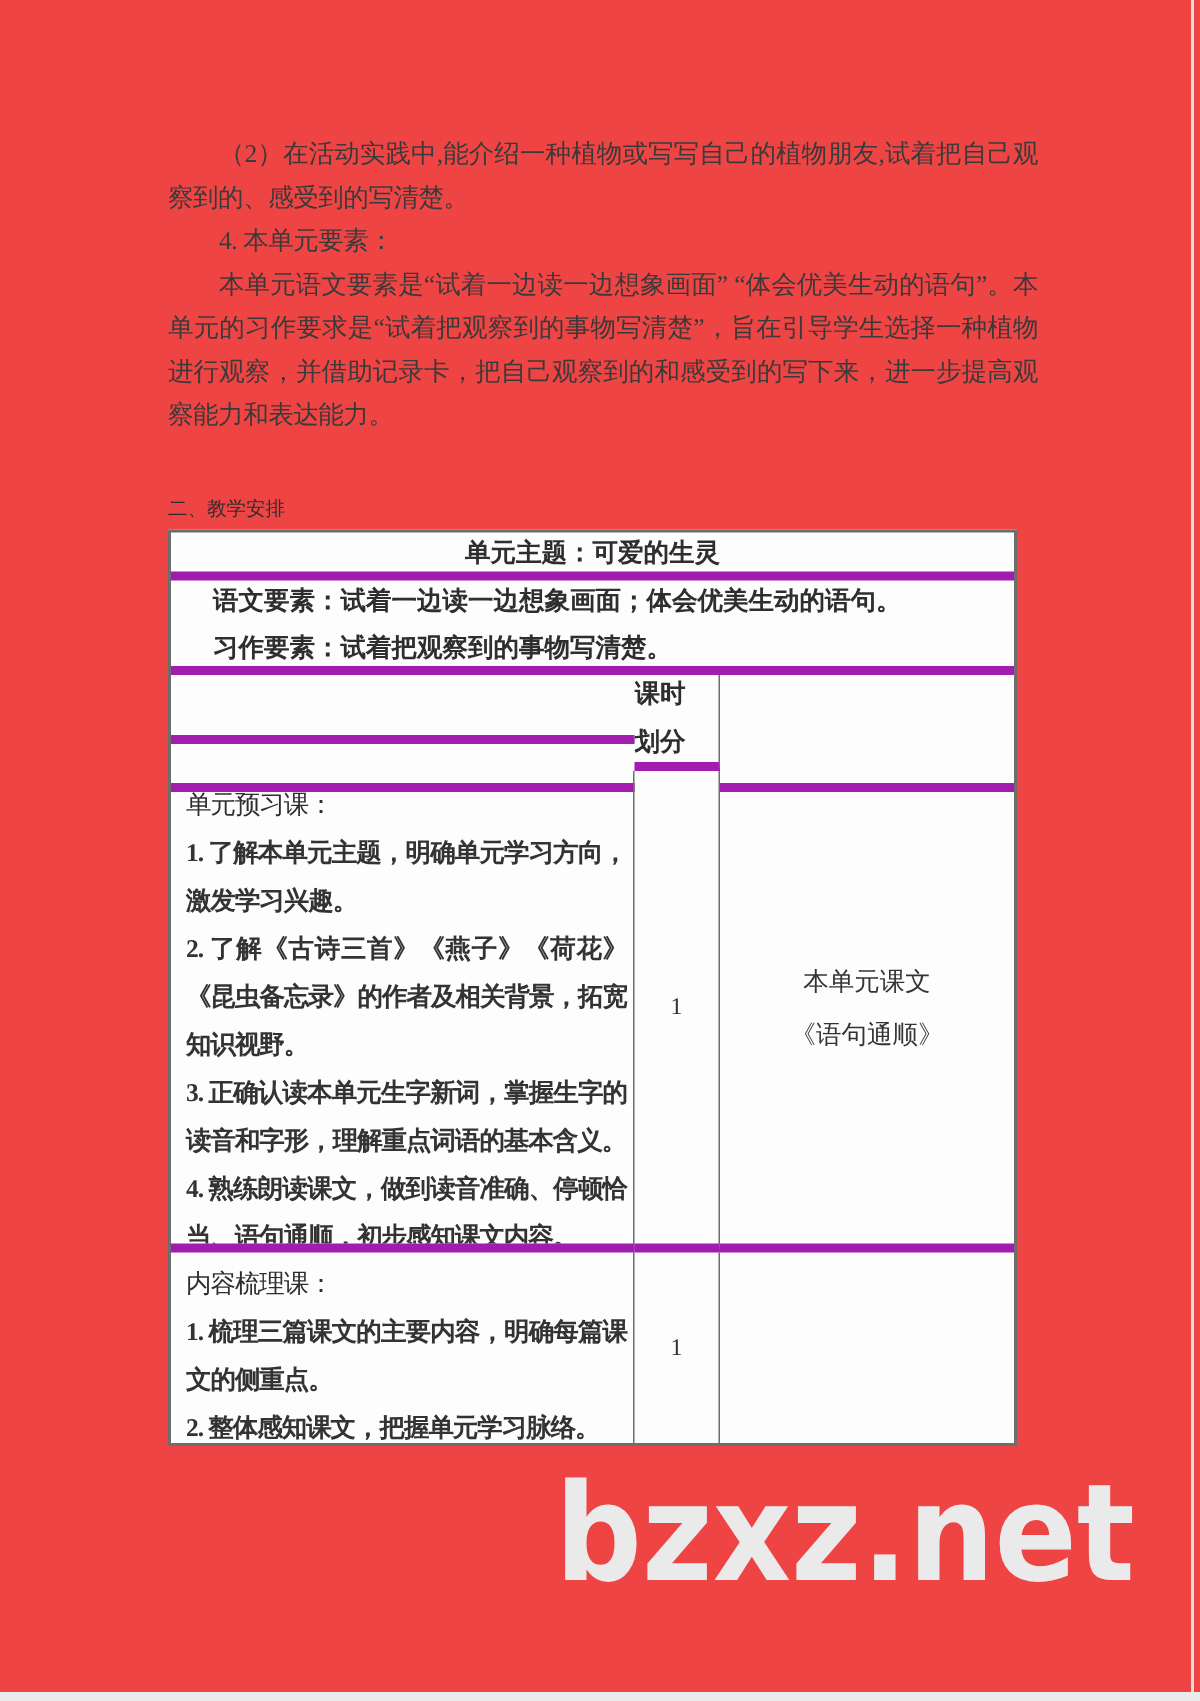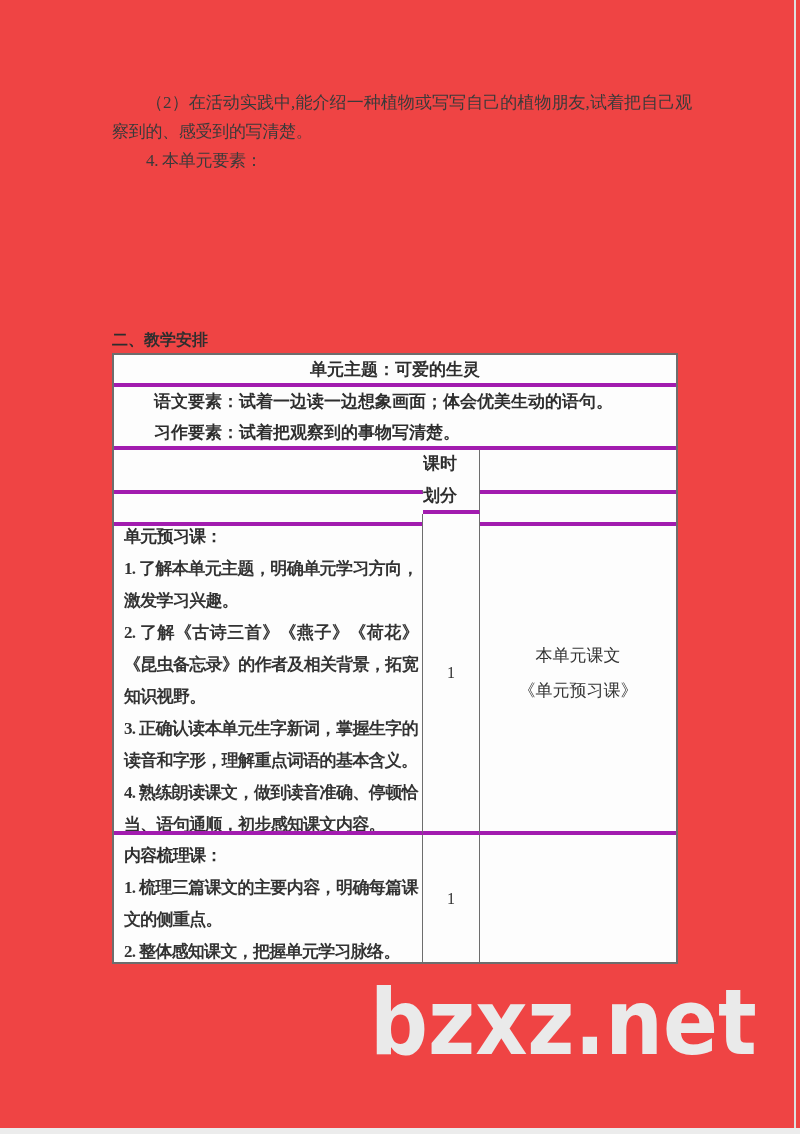--- a/index.html
+++ b/index.html
@@ -30,63 +30,63 @@
   
   .text-block{
     position:absolute;left:112px;top:88px;width:580px;
     font-size:17px;line-height:29px;letter-spacing:-0.3px;
     text-align:justify;z-index:1;
   }
   .text-block p{margin:0;text-indent:34px;}
 
   .section-heading{
     position:absolute;left:112px;top:330px;
-    font-size:16px;font-weight:bold;color:#2e2e2e;z-index:1;
+    font-size:13px;font-weight:normal;color:#2e2e2e;z-index:1;
   }
 
   
   .schedule-table{
     position:absolute;left:112px;top:353px;width:562px;
     border:2px solid #6d6d6d;
     display:grid;
     grid-template-columns:309px 57px 196px;
     grid-template-rows:32px 63px 32px 32px 321px 127px;
     font-size:17px;color:#333;
     background:#fdfdfd;z-index:1;
     box-sizing:content-box;
   }
   .schedule-table > div{box-sizing:border-box;overflow:hidden;}
-  .b-b{border-bottom:4px solid #a21caf;}
+  .b-b{border-bottom:6px solid #a21caf;}
   .b-r{border-right:1px solid #6d6d6d;}
 
   .cell-theme{
     grid-column:1/4;grid-row:1;
     display:flex;align-items:center;justify-content:center;
     font-weight:bold;color:#2e2e2e;
   }
   .cell-elements{
     grid-column:1/4;grid-row:2;
-    padding-left:40px;
+    padding-left:28px;
     display:flex;flex-direction:column;justify-content:center;
     font-weight:bold;color:#2e2e2e;line-height:31px;
   }
   .hcell{
     display:flex;align-items:center;justify-content:center;
     font-weight:bold;color:#2e2e2e;text-align:center;margin-top:40px;
   }
   .cell-hours-head{
     grid-column:2;grid-row:3/5;
     display:flex;flex-direction:column;align-items:flex-start;justify-content:center;
     font-weight:bold;color:#2e2e2e;line-height:32px;
   }
   .cell-goals{
     padding:7px 4px 0 10px;
     line-height:32px;letter-spacing:-0.7px;text-align:justify;
   }
-  .cell-goals .lesson-title{font-weight:bold;color:#2e2e2e;}
+  .cell-goals .lesson-title{font-weight:normal;color:#2e2e2e;}
   .cell-goals p{margin:0;font-weight:bold;}
   .cell-hours{
     display:flex;align-items:center;justify-content:center;
     font-size:16px;
   }
   .cell-content{
     display:flex;flex-direction:column;align-items:center;justify-content:center;
     text-align:center;
   }
   .lh35{line-height:35px;}
@@ -95,53 +95,53 @@
 </head>
 <body>
 
 <div class="page">
 
   <div class="watermark">bzxz.net</div>
 
   <div class="text-block">
     <p>（2）在活动实践中,能介绍一种植物或写写自己的植物朋友,试着把自己观察到的、感受到的写清楚。</p>
     <p>4. 本单元要素：</p>
+    <p>本单元语文要素是“试着一边读一边想象画面” “体会优美生动的语句”。本单元的习作要求是“试着把观察到的事物写清楚”，旨在引导学生选择一种植物进行观察，并借助记录卡，把自己观察到的和感受到的写下来，进一步提高观察能力和表达能力。</p>
   </div>
 
   <div class="section-heading">二、教学安排</div>
 
   <div class="schedule-table">
 
     <div class="cell-theme b-b">单元主题：可爱的生灵</div>
 
     <div class="cell-elements b-b">
       <div>语文要素：试着一边读一边想象画面；体会优美生动的语句。</div>
       <div>习作要素：试着把观察到的事物写清楚。</div>
     </div>
 
     <div class="hcell b-b b-r" style="grid-column:1;grid-row:3;">教学目标</div>
     <div class="cell-hours-head b-b b-r">
       <div>课时</div>
       <div>划分</div>
     </div>
-    <div class="hcell b-b" style="grid-column:3;grid-row:3;">教学内容</div>
     <div class="hcell b-b b-r" style="grid-column:1;grid-row:4;">课时目标</div>
     <div class="hcell b-b" style="grid-column:3;grid-row:4;">具体分配</div>
 
     <div class="cell-goals b-b b-r" style="grid-column:1;grid-row:5;">
       <div class="lesson-title">单元预习课：</div>
       <p>1. 了解本单元主题，明确单元学习方向，激发学习兴趣。</p>
       <p>2. 了解《古诗三首》《燕子》《荷花》《昆虫备忘录》的作者及相关背景，拓宽知识视野。</p>
       <p>3. 正确认读本单元生字新词，掌握生字的读音和字形，理解重点词语的基本含义。</p>
       <p>4. 熟练朗读课文，做到读音准确、停顿恰当、语句通顺，初步感知课文内容。</p>
     </div>
     <div class="cell-hours b-b b-r" style="grid-column:2;grid-row:5;">1</div>
     <div class="cell-content lh35 b-b" style="grid-column:3;grid-row:5;">
       <div>本单元课文</div>
-      <div>《单元预习课》</div>
+      <div>《语句通顺》</div>
     </div>
 
     <div class="cell-goals b-r" style="grid-column:1;grid-row:6;padding-top:5px;">
       <div class="lesson-title">内容梳理课：</div>
       <p>1. 梳理三篇课文的主要内容，明确每篇课文的侧重点。</p>
       <p>2. 整体感知课文，把握单元学习脉络。</p>
     </div>
     <div class="cell-hours b-r" style="grid-column:2;grid-row:6;">1</div>
 
   </div>

